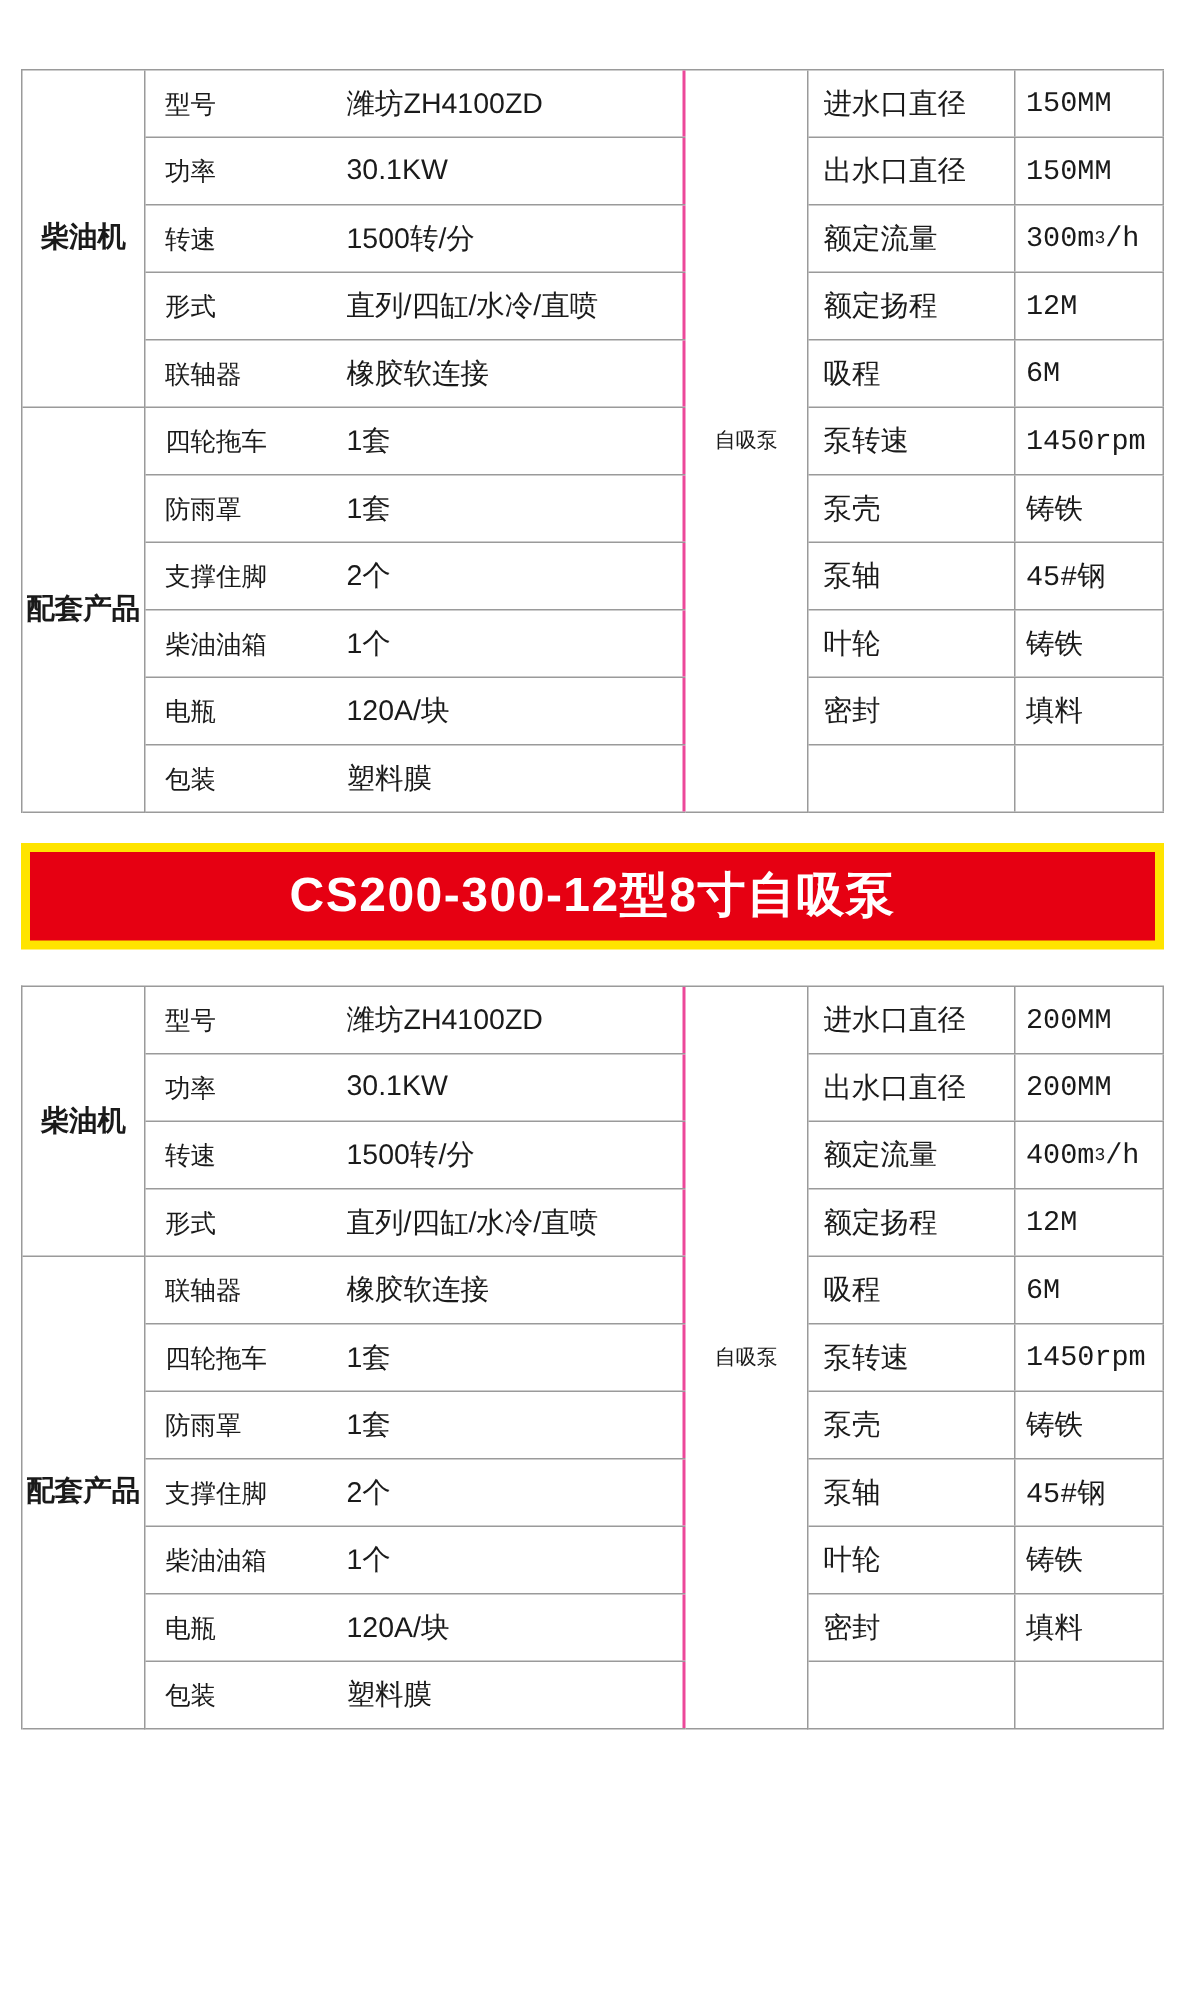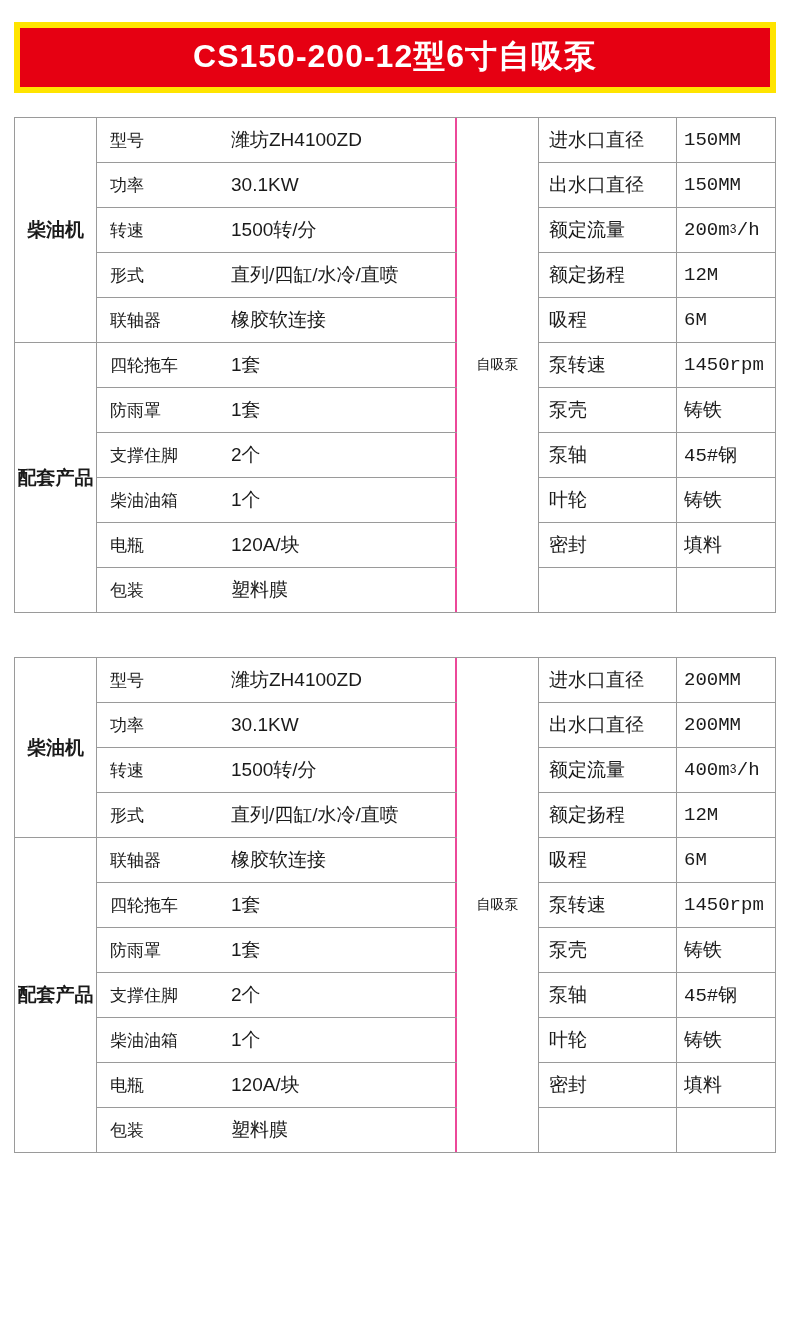--- a/index.html
+++ b/index.html
@@ -172,23 +172,20 @@
   }
   .gap-between { height: 20px; }
 </style>
 </head>
 <body>
 
 <div class="page">
   <div class="banner-top-gap"></div>
 
   <div class="section">
-    <div class="banner">
-      <div class="banner-inner">CS150-200-12型6寸自吸泵</div>
-    </div>
     <div style="height:24px"></div>
 
     <div class="specs">
       <div class="col-left">
 
         <div class="group">
           <div class="group-label">柴油机</div>
           <div class="rows">
             <div class="row">
               <div class="k">型号</div>
@@ -256,21 +253,21 @@
             <div class="pk">进水口直径</div>
             <div class="pv">150MM</div>
           </div>
           <div class="prow">
             <div class="pk">出水口直径</div>
             <div class="pv">150MM</div>
           </div>
           <div class="prow">
             <div class="pk">额定流量</div>
             <div class="pv">
-                <span>200m</span>
+                <span>300m</span>
                 <sup class="cube">3</sup>
                 <span>/h</span>
               </div>
           </div>
           <div class="prow">
             <div class="pk">额定扬程</div>
             <div class="pv">12M</div>
           </div>
           <div class="prow">
             <div class="pk">吸程</div>
@@ -301,20 +298,23 @@
             <div class="pv"></div>
           </div>
         </div>
       </div>
     </div>
   </div>
 
   <div class="gap-between"></div>
 
   <div class="section">
+    <div class="banner">
+      <div class="banner-inner">CS200-300-12型8寸自吸泵</div>
+    </div>
     <div style="height:24px"></div>
 
     <div class="specs">
       <div class="col-left">
 
         <div class="group">
           <div class="group-label">柴油机</div>
           <div class="rows">
             <div class="row">
               <div class="k">型号</div>

